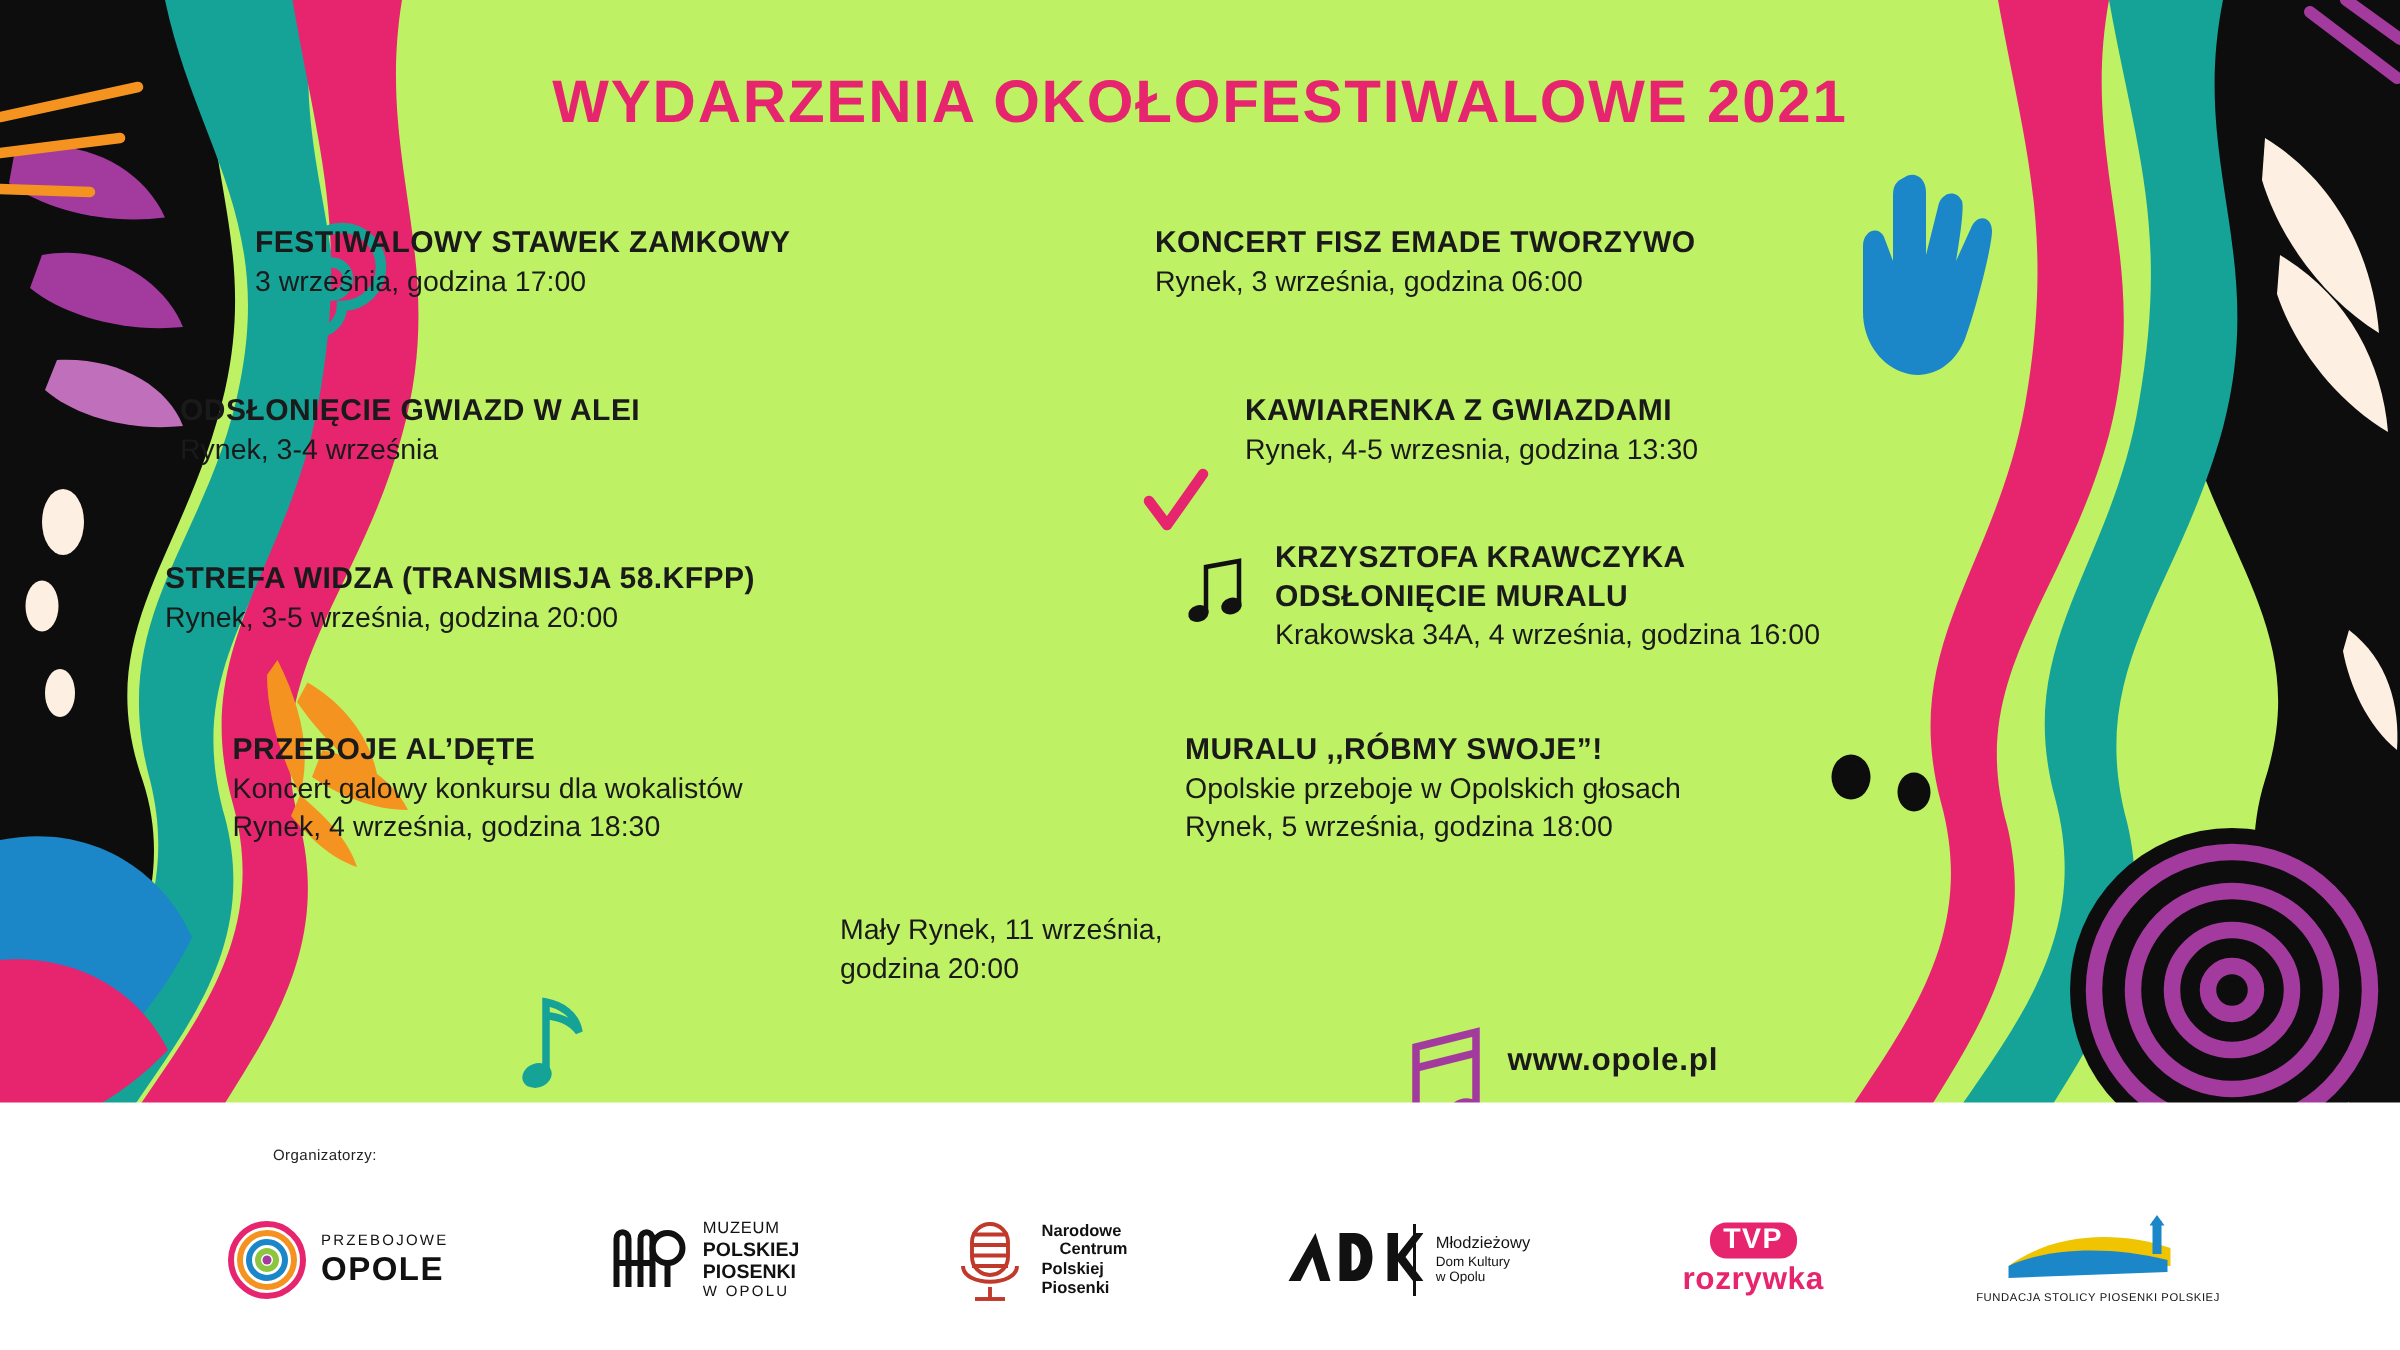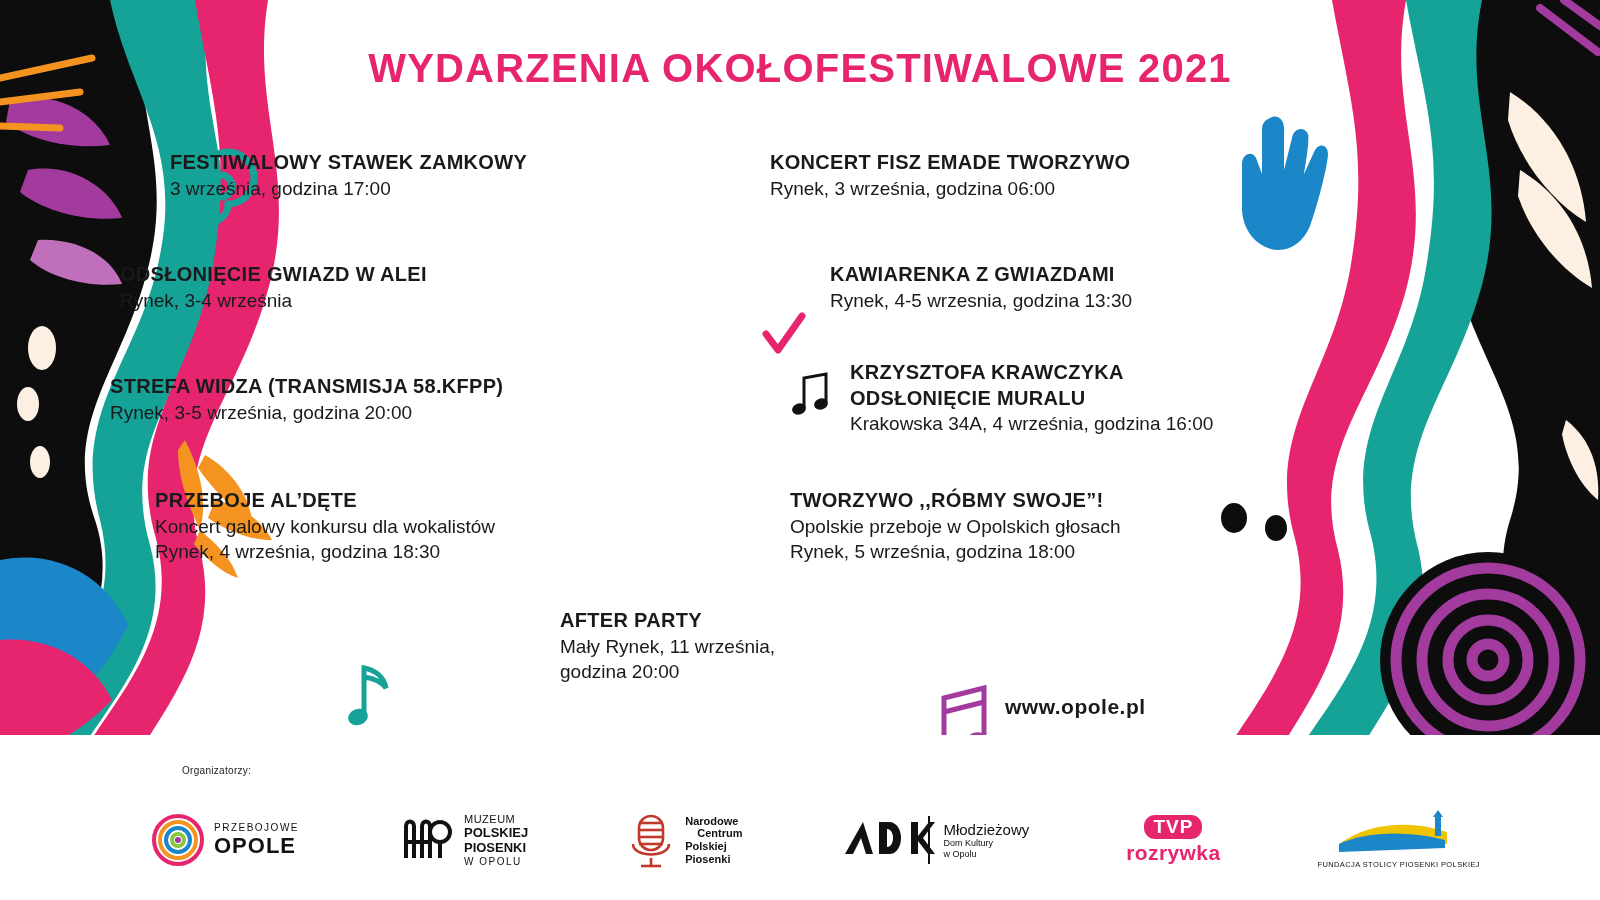--- a/index.html
+++ b/index.html
@@ -2,21 +2,21 @@
 <html lang="pl"><head>
 <meta charset="utf-8">
 <style>
   html,body{margin:0;padding:0;}
   body{
     width:1600px;height:900px;overflow:hidden;
     background:#fceddd;
     font-family:"Liberation Sans", sans-serif;
     position:relative;
   }
-  #poster{position:absolute;inset:0;width:1600px;height:900px;overflow:hidden;background:#ffffff;}
+  #poster{position:absolute;inset:0;width:1600px;height:900px;overflow:hidden;background:#bef264;}
 
   
   .art{position:absolute;pointer-events:none;}
   svg{display:block;}
 
   .left-art{left:0;top:0;width:330px;height:760px;}
   .right-art{right:0;top:0;width:380px;height:760px;}
 
   
   .title{
@@ -244,27 +244,26 @@
     <div class="line">Rynek, 4-5 wrzesnia, godzina 13:30</div>
   </div>
 
   <div class="ev ev-mural event">
     <div class="name">KRZYSZTOFA KRAWCZYKA</div>
     <div class="name">ODSŁONIĘCIE MURALU</div>
     <div class="line">Krakowska 34A, 4 września, godzina 16:00</div>
   </div>
 
   <div class="ev ev-robmy event">
-    <div class="name">TWORZYWO ,,RÓBMY SWOJE”!</div>
+    <div class="name">MURALU ,,RÓBMY SWOJE”!</div>
     <div class="line">Opolskie przeboje w Opolskich głosach</div>
     <div class="line">Rynek, 5 września, godzina 18:00</div>
   </div>
 
   <div class="ev ev-after event">
-    <div class="name">AFTER PARTY</div>
     <div class="line">Mały Rynek, 11 września,</div>
     <div class="line">godzina 20:00</div>
   </div>
 
   <div class="website">www.opole.pl</div>
 
   <div class="footer">
     <div class="organizers-label">Organizatorzy:</div>
 
     <div class="logos">
@@ -327,21 +326,21 @@
       <div class="logo">
         <svg width="96" height="56" viewBox="0 0 96 56">
           <g fill="#111">
             <path d="M6 42 L24 10 L34 42 L27 42 L22 26 L14 42 Z"></path>
             <path d="M40 10 L50 10 C66 10 66 42 50 42 L40 42 Z M48 17 L48 35 C56 35 56 17 48 17 Z"></path>
             <path d="M72 10 L79 10 L79 24 L90 10 L96 10 L84 26 L96 42 L89 42 L79 29 L79 42 L72 42 Z"></path>
           </g>
           <line x1="90" y1="4" x2="90" y2="52" stroke="#111" stroke-width="2"></line>
         </svg>
         <div class="logo-text" style="margin-left:8px;">
-          <div style="font-size:15px;">Młodzieżowy</div>
+          <div style="font-size:11px;">Młodzieżowy</div>
           <div style="font-size:9px;">Dom Kultury</div>
           <div style="font-size:9px;">w Opolu</div>
         </div>
       </div>
 
       <div class="logo" style="flex-direction:column;justify-content:center;">
         <div style="background:#e6256e;color:#fff;font-size:19px;font-weight:bold;padding:1px 9px;border-radius:11px;letter-spacing:1px;">TVP</div>
         <div style="color:#e6256e;font-size:21px;font-weight:bold;margin-top:2px;letter-spacing:.4px;">rozrywka</div>
       </div>
 

